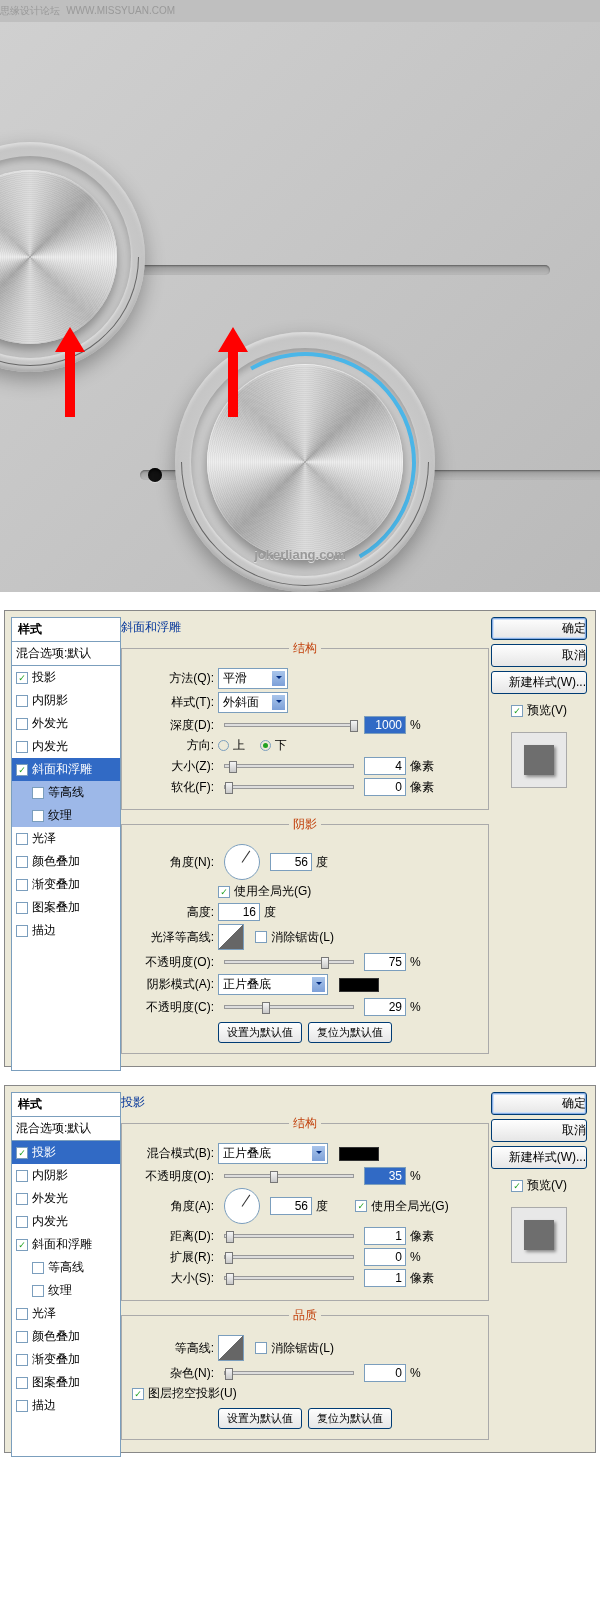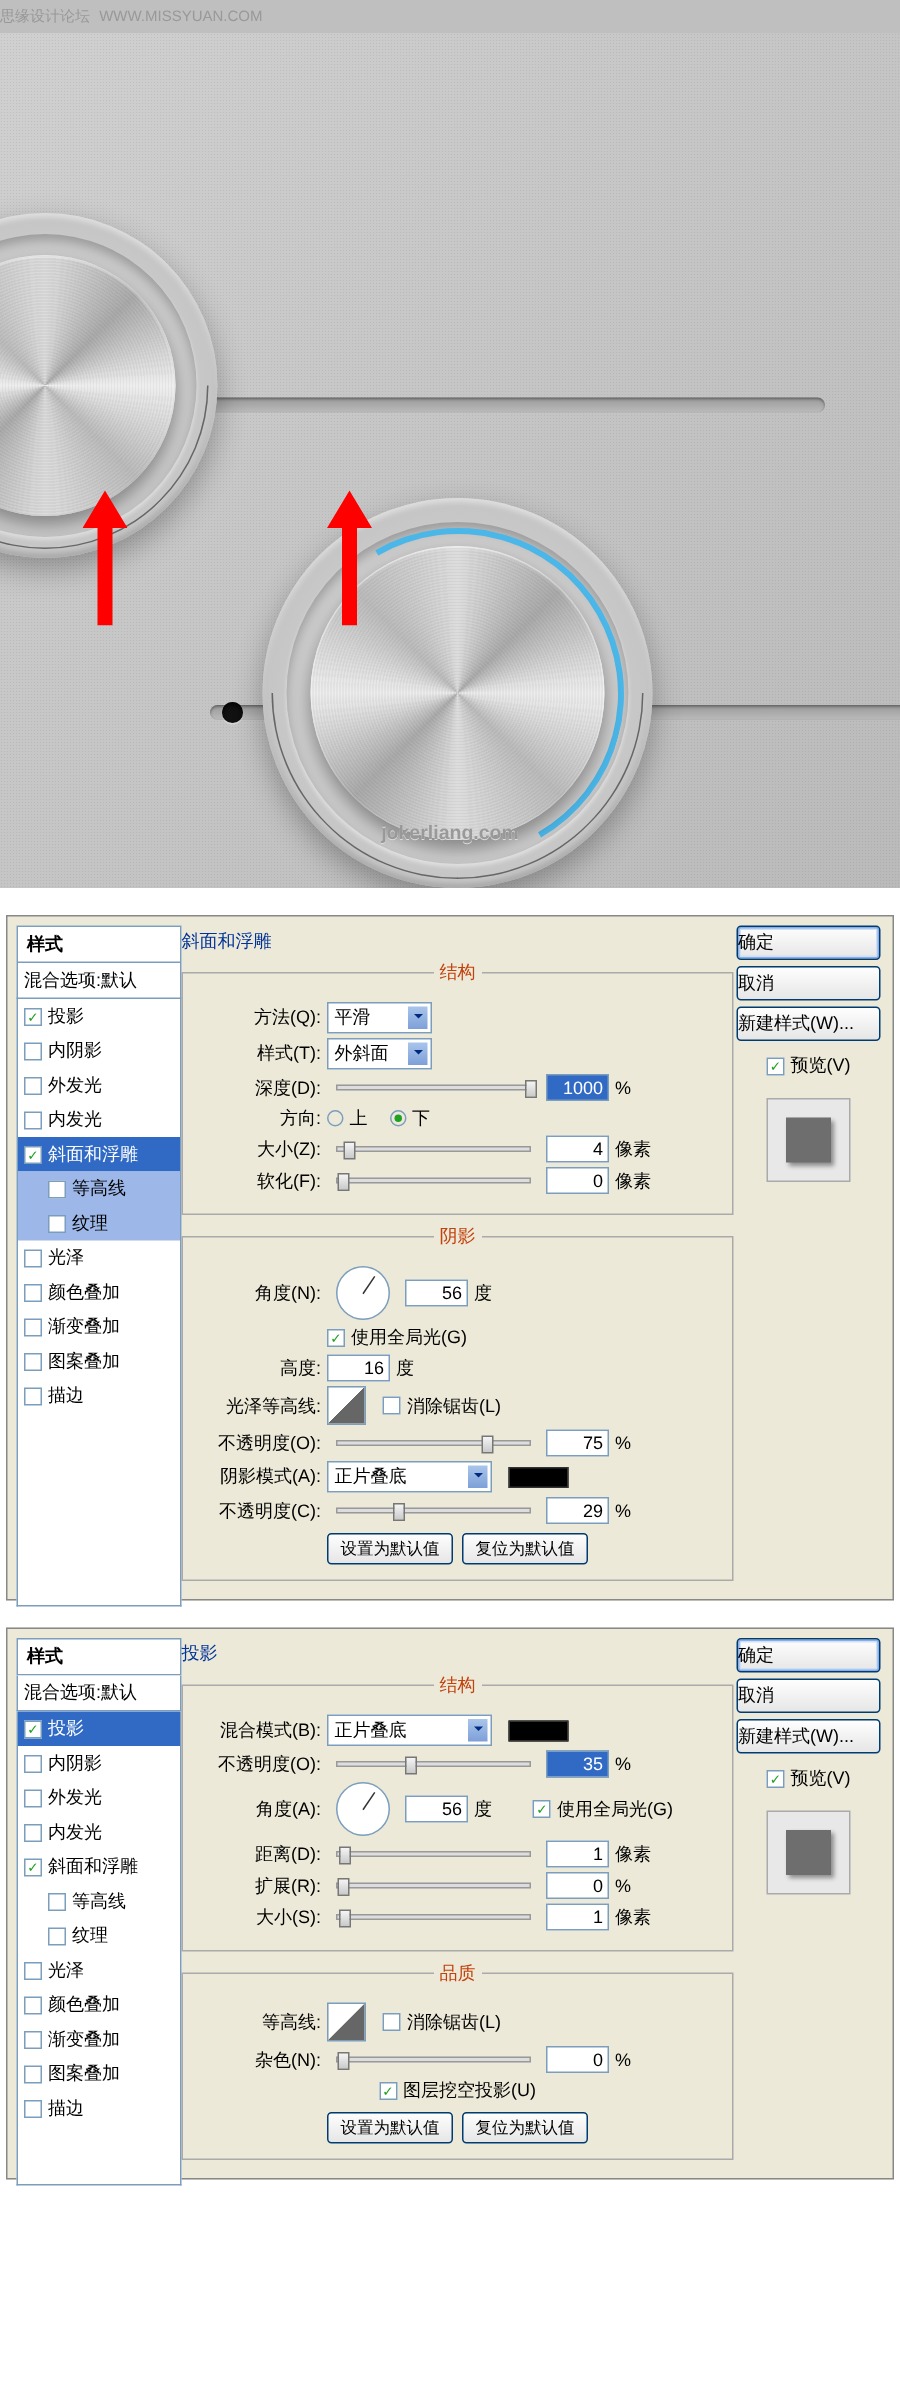--- a/index.html
+++ b/index.html
@@ -64,21 +64,21 @@
 .radio.checked::after { content:""; width:5px; height:5px; border-radius:50%; background:#21a121; }
 .angle-widget { width: 36px; height: 36px; border: 1px solid #7b9ebd; border-radius: 50%; background: #fff; position: relative; margin: 0 6px; }
 .angle-widget::after { content:""; position:absolute; left:50%; top:50%; width: 14px; height:1px; background:#333; transform-origin: left; }
 .angle-56::after { transform: rotate(-56deg); }
 .swatch { width: 40px; height: 14px; border: 1px solid #333; display:inline-block; }
 .swatch.white { background:#fff; }
 .swatch.black { background:#000; }
 .contour { width: 26px; height: 26px; border:1px solid #7b9ebd; background: linear-gradient(135deg, #fff 0%, #fff 49%, #666 50%, #666 100%); display:inline-block; }
 
 .btn-col { width: 100px; display:flex; flex-direction:column; gap:4px; align-items:center; }
-.win-btn { width: 96px; border: 1px solid #003c74; background: linear-gradient(#fefefe, #e6e6e6); padding: 2px 0; text-align:left; border-radius: 3px; }
+.win-btn { width: 96px; border: 1px solid #003c74; background: linear-gradient(#fefefe, #e6e6e6); padding: 2px 0; text-align:right; border-radius: 3px; }
 .win-btn.focus { box-shadow: 0 0 0 1px #89ade4 inset, 0 0 0 2px #cde0f6 inset; }
 .preview-swatch { width: 56px; height: 56px; background: #e8e8e8; border: 1px solid #aaa; display:flex; align-items:center; justify-content:center; margin-top: 6px; }
 .preview-swatch .inner { width: 30px; height: 30px; background: #6e6e6e; box-shadow: 2px 2px 3px rgba(0,0,0,0.4); }
 
 .defaults-row { display:flex; gap: 6px; justify-content:center; margin-top:6px; }
 .defaults-row .win-btn { width: auto; padding: 2px 8px; font-size: 11px; }
 </style>
 </head>
 <body>
 
@@ -373,21 +373,21 @@
       <legend>品质</legend>
       <div class="row"><label>等高线:</label><span class="contour"></span>&nbsp;<span class="chk"></span><span>消除锯齿(L)</span></div>
       <div class="row">
           <label>杂色(N):</label>
           <div class="slider">
             <div class="slider-handle" style="left:0"></div>
           </div>
           <span class="num-input">0</span>
           <span class="unit">%</span>
         </div>
-      <div class="row" style="justify-content:center">
+      <div class="row" style="">
           <span class="chk checked"></span>
           <span>图层挖空投影(U)</span>
         </div>
       <div class="defaults-row">
         <div class="win-btn">设置为默认值</div>
         <div class="win-btn">复位为默认值</div>
       </div>
     </fieldset>
   </div>
 

